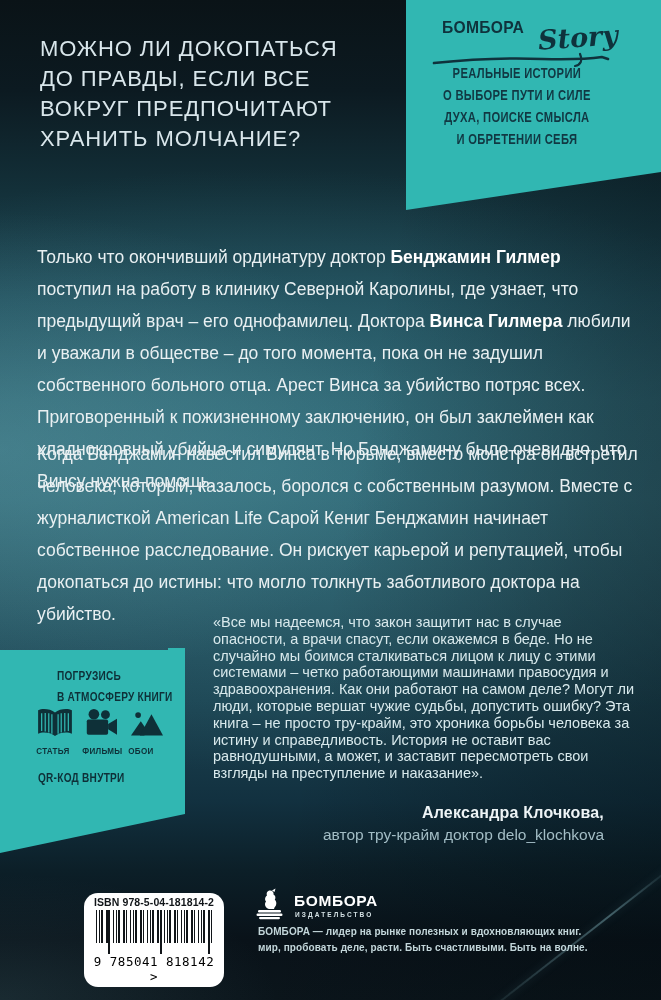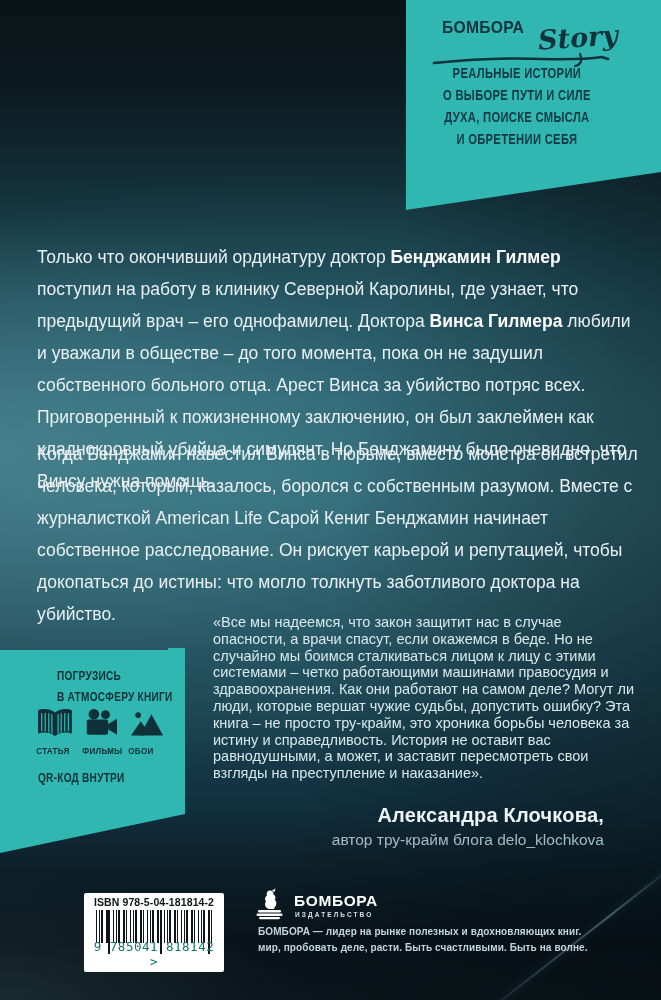--- a/index.html
+++ b/index.html
@@ -29,53 +29,59 @@
   .badge-line{font-size:14px;font-weight:700;letter-spacing:0.4px;line-height:22px;color:#113843;transform:scaleX(0.8);transform-origin:0 0;white-space:nowrap;}
   
   .para{position:absolute;left:20px;width:602px;color:#e9f0f2;font-size:17.5px;line-height:32px;font-weight:400;margin-left:17px;}
   .p1{top:241px;}
   .p2{top:438px;}
   .para b{font-weight:700;color:#ffffff;}
   
   .quote-bar{position:absolute;left:168px;top:648px;width:17px;height:158px;background:#31b7b2;}
   .quote{position:absolute;left:213px;top:614px;width:424px;color:#d8e9ec;font-size:14.5px;line-height:16.8px;}
   .attribution{position:absolute;right:57px;top:804px;width:480px;text-align:right;}
-  .attr-name{font-size:20px;font-weight:700;color:#eef4f6;letter-spacing:0.2px;}
+  .attr-name{font-size:16px;font-weight:700;color:#eef4f6;letter-spacing:0.2px;}
   .attr-role{font-size:15.5px;color:#a3bdc5;margin-top:4px;}
   
   .promo{position:absolute;left:0;top:650px;width:185px;height:203px;background:#31b7b2;
     clip-path:polygon(0 0,185px 0,185px 164px,0 203px);color:#0e3038;}
   .promo-title{position:absolute;left:38px;top:16px;margin-left:19px;}
   .promo-title div{font-size:12px;font-weight:700;line-height:21px;letter-spacing:0.3px;transform:scaleX(0.84);transform-origin:0 0;white-space:nowrap;}
   .promo-items{position:absolute;left:33px;top:58px;display:flex;gap:2px;}
   .promo-item{width:44px;text-align:left;}
   .promo-item svg{display:block;margin:0 auto;}
   .promo-label{font-size:9.5px;font-weight:700;letter-spacing:0.3px;margin-top:5px;transform:scaleX(0.85);transform-origin:50% 0;white-space:nowrap;}
   .promo-footer{position:absolute;left:38px;top:121px;font-size:12px;font-weight:700;letter-spacing:0.3px;transform:scaleX(0.84);transform-origin:0 0;white-space:nowrap;}
   
-  .barcode{position:absolute;left:84px;top:893px;width:140px;height:79px;background:#ffffff;border-radius:2px;}
+  .barcode{position:absolute;left:84px;top:893px;width:140px;height:94px;background:#ffffff;border-radius:14px;}
   .isbn{position:absolute;left:0;right:0;top:3px;text-align:center;font-size:10.5px;font-weight:700;color:#101418;letter-spacing:0.1px;}
   .bars{position:absolute;left:12px;right:12px;top:17px;height:33px;
     background:repeating-linear-gradient(90deg,#101418 0 1px,#fff 1px 3px,#101418 3px 4px,#fff 4px 5px,#101418 5px 7px,#fff 7px 10px,#101418 10px 12px,#fff 12px 13px,#101418 13px 14px,#fff 14px 17px);}
   .guard{position:absolute;width:2px;top:17px;height:44px;background:#101418;}
   .g1{left:24px;} .g2{left:76px;} .g3{left:124px;}
-  .digits{position:absolute;left:4px;right:4px;bottom:3px;text-align:center;font-family:"DejaVu Sans Mono",monospace;font-size:12.5px;color:#0f766e;letter-spacing:0.5px;background:transparent;}
+  .digits{position:absolute;left:4px;right:4px;bottom:3px;text-align:center;font-family:"DejaVu Sans Mono",monospace;font-size:12.5px;color:#000000;letter-spacing:0.5px;background:transparent;}
   
   .pub-logo{position:absolute;left:253px;top:886px;}
   .pub-name{position:absolute;left:294px;top:892px;font-size:15.5px;font-weight:700;color:#ffffff;letter-spacing:0.6px;}
   .pub-sub{position:absolute;left:295px;top:911px;font-size:6.5px;font-weight:700;color:#d4e1e4;letter-spacing:2.1px;}
   .pub-desc{position:absolute;left:258px;top:924px;color:#c3d6da;font-size:10px;font-weight:700;line-height:15.8px;letter-spacing:0.1px;}
 </style>
 </head>
 <body>
 
 <div class="cover">
 
   <div class="streak"></div>
 
+  <div class="tagline">
+    <div>МОЖНО ЛИ ДОКОПАТЬСЯ</div>
+    <div>ДО ПРАВДЫ, ЕСЛИ ВСЕ</div>
+    <div>ВОКРУГ ПРЕДПОЧИТАЮТ</div>
+    <div>ХРАНИТЬ МОЛЧАНИЕ?</div>
+  </div>
 
   <div class="badge">
     <div class="badge-brandrow">
       <span class="badge-brand">БОМБОРА</span>
       <span class="badge-script">Story</span>
     </div>
     <svg class="badge-swoosh" width="178" height="16" viewBox="0 0 178 16">
       <path d="M2 11 Q 60 5 110 7 Q 150 8 170 5 L176 7" fill="none" stroke="#0f323c" stroke-width="2.6" stroke-linecap="round"></path>
       <path d="M148 2 Q 152 12 143 14" fill="none" stroke="#0f323c" stroke-width="2.2" stroke-linecap="round"></path>
     </svg>
@@ -89,21 +95,21 @@
 
   <div class="para p1"><span>Только что окончивший  ординатуру доктор </span><b>Бенджамин Гилмер</b><span> поступил на работу в клинику Северной Каролины, где узнает, что предыдущий врач – его однофамилец. Доктора </span><b>Винса Гилмера</b><span> любили и уважали в обществе – до того момента, пока он не задушил собственного больного отца. Арест Винса за убийство потряс всех. Приговоренный к пожизненному заключению, он был заклеймен как хладнокровный убийца и симулянт. Но Бенджамину было очевидно, что Винсу нужна помощь.</span></div>
 
   <div class="para p2"><span>Когда Бенджамин навестил Винса в тюрьме, вместо монстра он встретил человека, который, казалось, боролся с собственным разумом. Вместе с журналисткой American Life Сарой Кениг Бенджамин начинает собственное расследование. Он рискует карьерой и репутацией, чтобы докопаться до истины: что могло толкнуть заботливого доктора на убийство.</span></div>
 
   <div class="quote-bar"></div>
   <div class="quote">«Все мы надеемся, что закон защитит нас в случае опасности, а врачи спасут,  если окажемся в беде. Но не случайно мы боимся сталкиваться лицом к лицу с этими системами – четко работающими машинами правосудия и здравоохранения. Как они работают на самом деле? Могут ли люди, которые вершат чужие судьбы, допустить ошибку? Эта книга – не просто тру-крайм, это хроника борьбы человека за истину и справедливость. История не оставит вас равнодушными, а может, и заставит пересмотреть свои взгляды на преступление и наказание».</div>
 
   <div class="attribution">
     <div class="attr-name">Александра Клочкова,</div>
-    <div class="attr-role">автор тру-крайм блога delo_klochkova</div>
+    <div class="attr-role">автор тру-крайм доктор delo_klochkova</div>
   </div>
 
   <div class="promo">
     <div class="promo-title">
       <div>ПОГРУЗИСЬ</div>
       <div>В АТМОСФЕРУ КНИГИ</div>
     </div>
     <div class="promo-items">
       <div class="promo-item">
         <svg width="40" height="32" viewBox="0 0 44 36">

